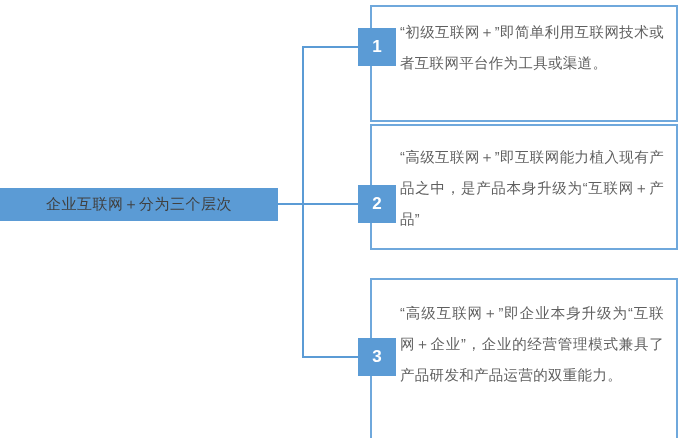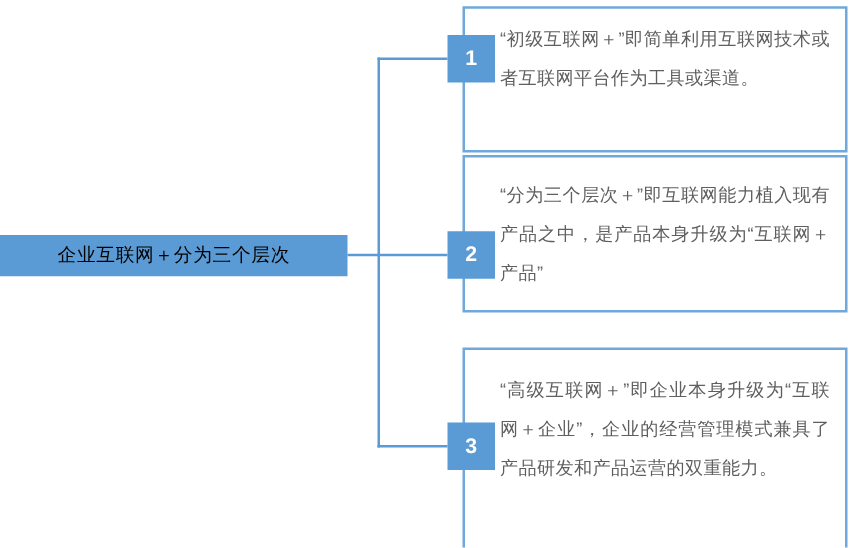--- a/index.html
+++ b/index.html
@@ -11,21 +11,21 @@
     position:relative;
   }
   #stage{position:absolute;left:0;top:0;width:684px;height:438px;}
 
   
   .root-node{
     position:absolute;
     left:0px; top:188px;
     width:278px; height:33px;
     background:#5B9BD5;
-    color:#000000;
+    color:#404040;
     font-size:15px;
     letter-spacing:0.5px;
     display:flex;
     align-items:center;
     justify-content:center;
     box-sizing:border-box;
     user-select:none;
   }
 
   
@@ -102,21 +102,21 @@
   <div class="line line-v trunk"></div>
   <div class="line line-h branch-1"></div>
   <div class="line line-h branch-2"></div>
   <div class="line line-h branch-3"></div>
 
   <div class="card card-1">
     <div class="card-text">“初级互联网＋”即简单利用互联网技术或者互联网平台作为工具或渠道。</div>
   </div>
 
   <div class="card card-2">
-    <div class="card-text">“分为三个层次＋”即互联网能力植入现有产品之中，是产品本身升级为“互联网＋产品”</div>
+    <div class="card-text">“高级互联网＋”即互联网能力植入现有产品之中，是产品本身升级为“互联网＋产品”</div>
   </div>
 
   <div class="card card-3">
     <div class="card-text">“高级互联网＋”即企业本身升级为“互联网＋企业”，企业的经营管理模式兼具了产品研发和产品运营的双重能力。</div>
   </div>
 
   <div class="badge badge-1">
     <span>1</span>
   </div>
   <div class="badge badge-2">

